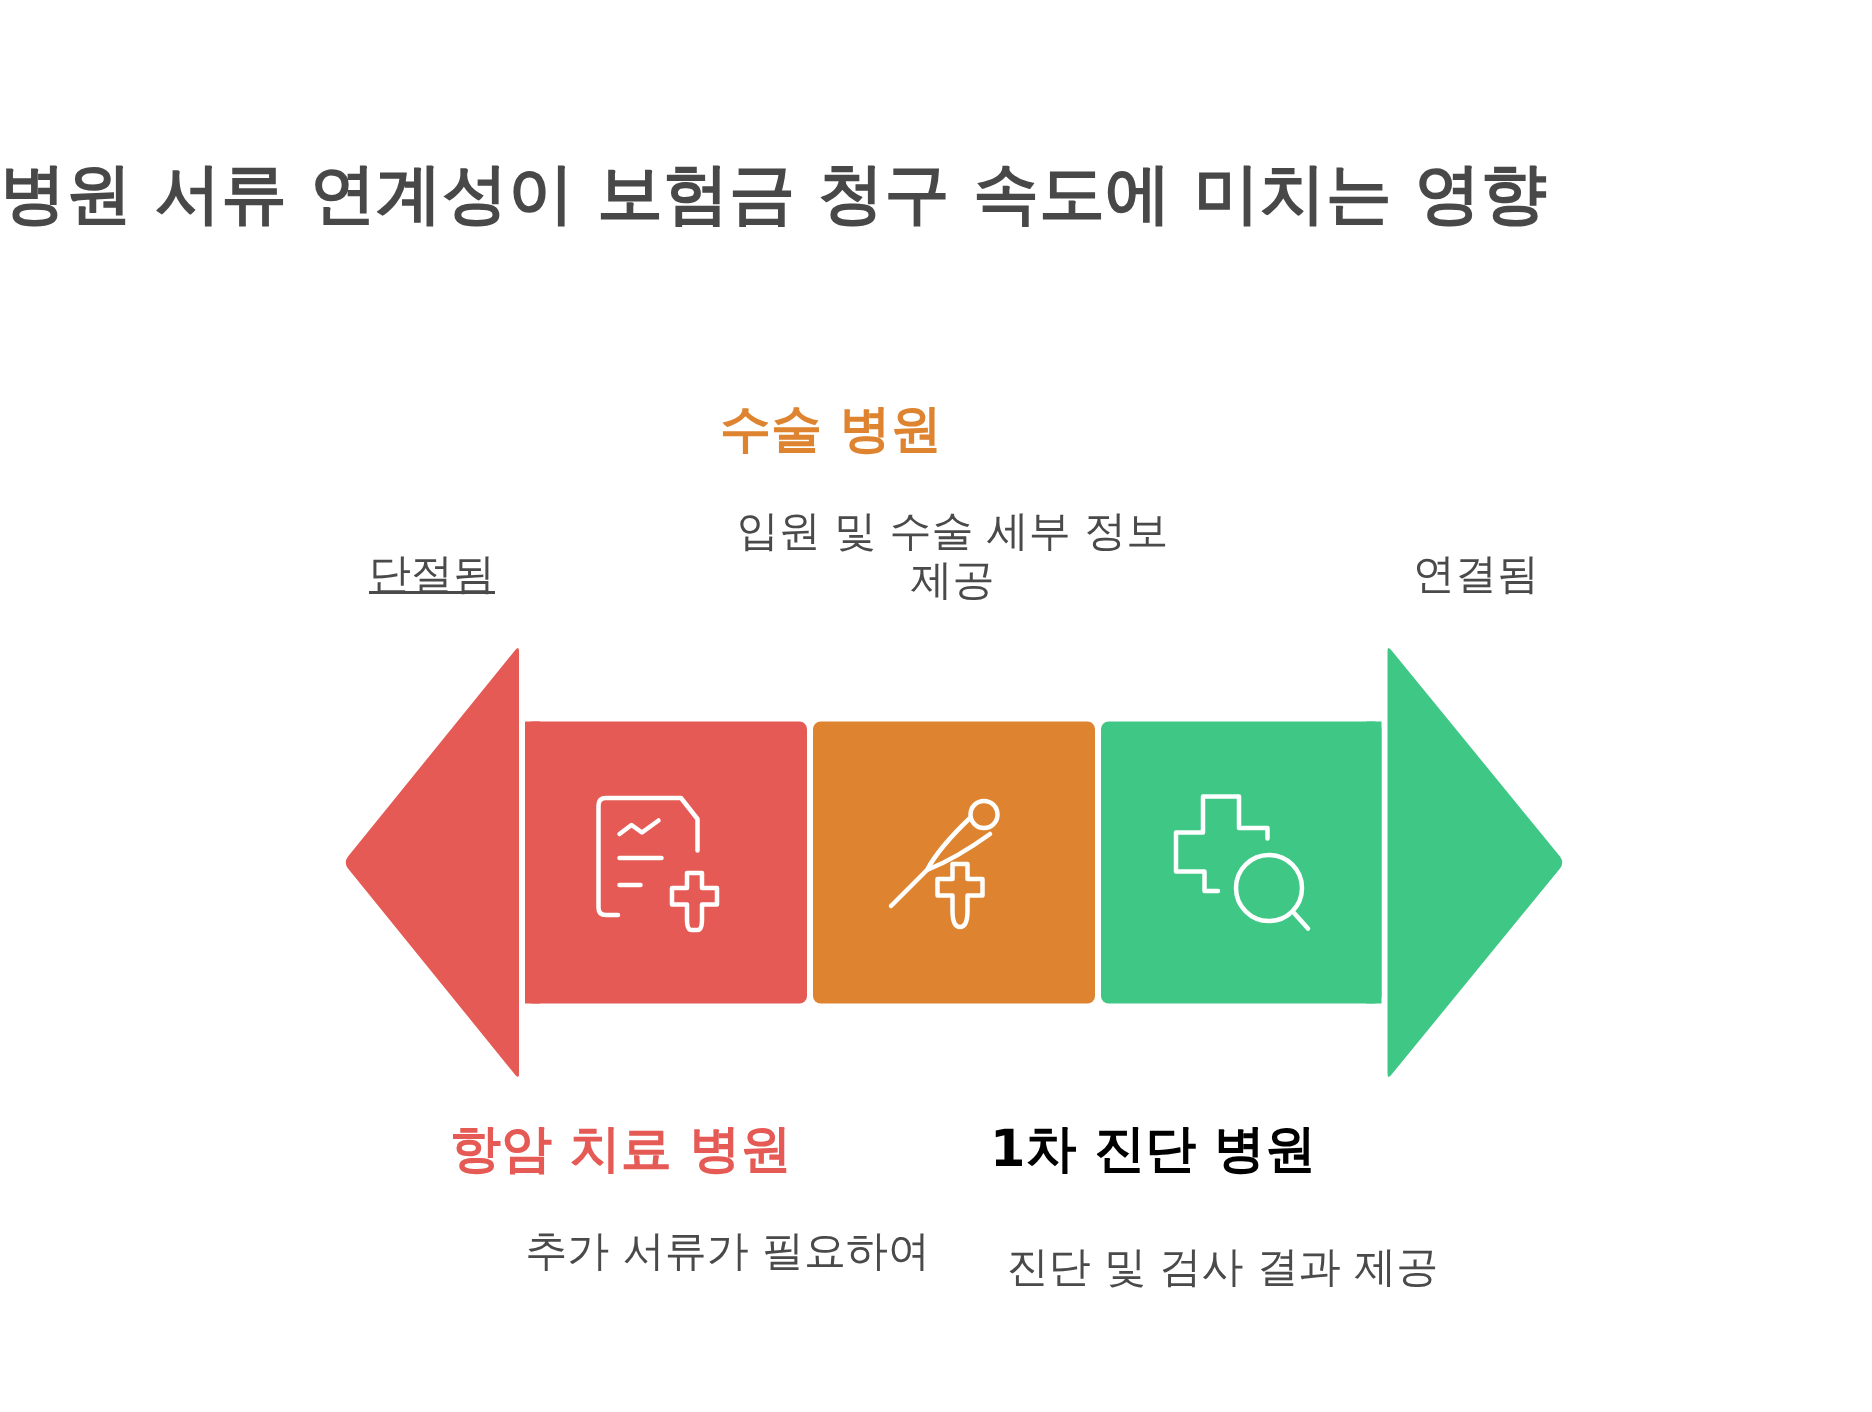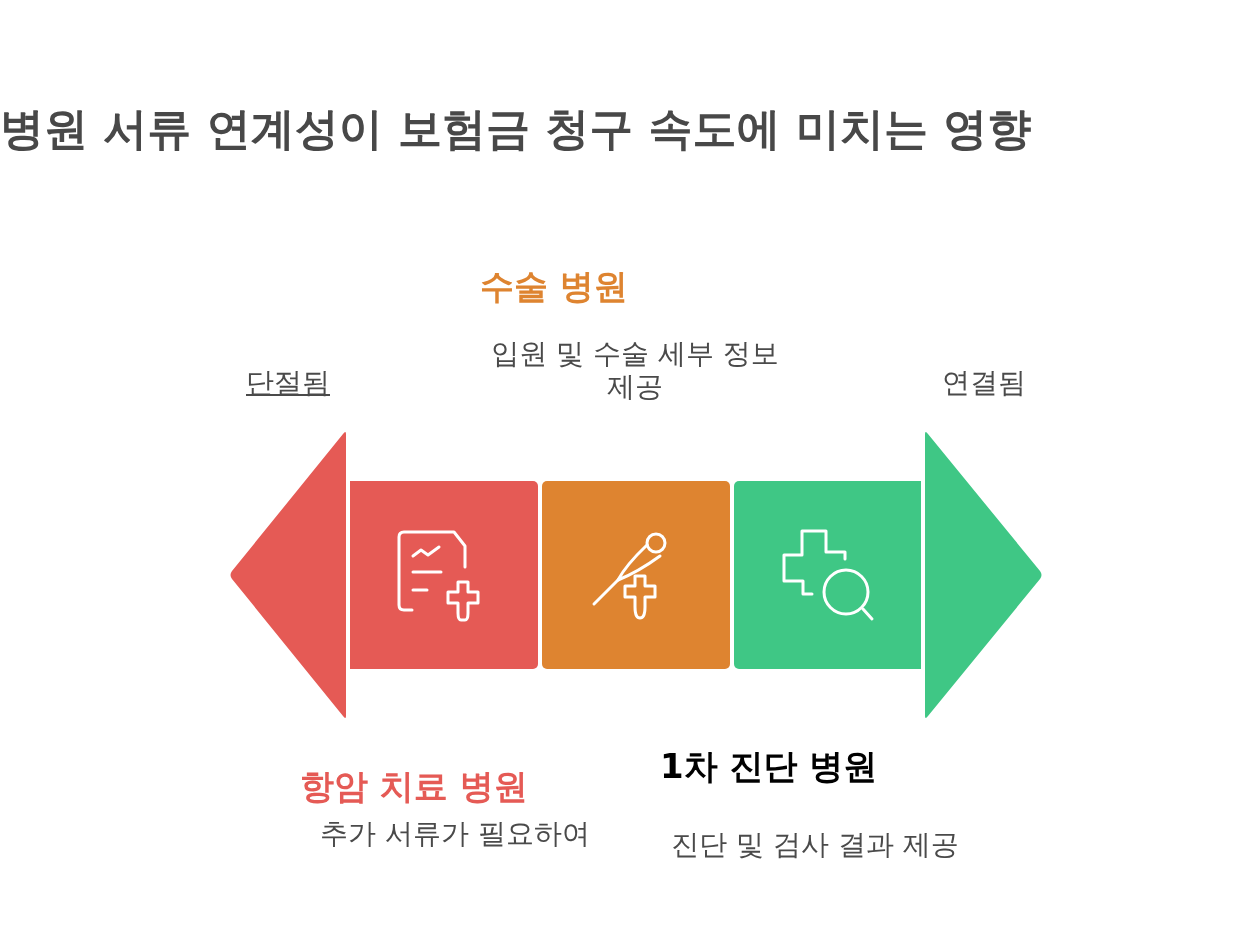--- a/index.html
+++ b/index.html
@@ -62,21 +62,21 @@
 
 <div class="label" style="left:228px; top:366px; width:120px;text-decoration:underline;">단절됨</div>
 <div class="label" style="left:922px; top:366px; width:124px;">연결됨</div>
 
 <div class="heading" style="left:480px; top:266px; width:310px; color:#DE8430;">수술 병원</div>
 <div class="label" style="left:470px; top:337px; width:330px;">
   <div>입원 및 수술 세부 정보</div>
   <div>제공</div>
 </div>
 
-<div class="heading" style="left:300px; top:746px; width:310px; color:#E55A55;margin-top:20px;">항암 치료 병원</div>
-<div class="label" style="left:290px; top:817px; width:330px;">
+<div class="heading" style="left:300px; top:746px; width:310px; color:#E55A55;">항암 치료 병원</div>
+<div class="label" style="left:290px; top:817px; width:330px;text-align:right;">
   <div>추가 서류가 필요하여</div>
 </div>
 
 <div class="heading" style="left:660px; top:746px; width:310px; color:#000000;">1차 진단 병원</div>
 <div class="label" style="left:650px; top:828px; width:330px;">
   <div>진단 및 검사 결과 제공</div>
 </div>
 
 </body></html>

